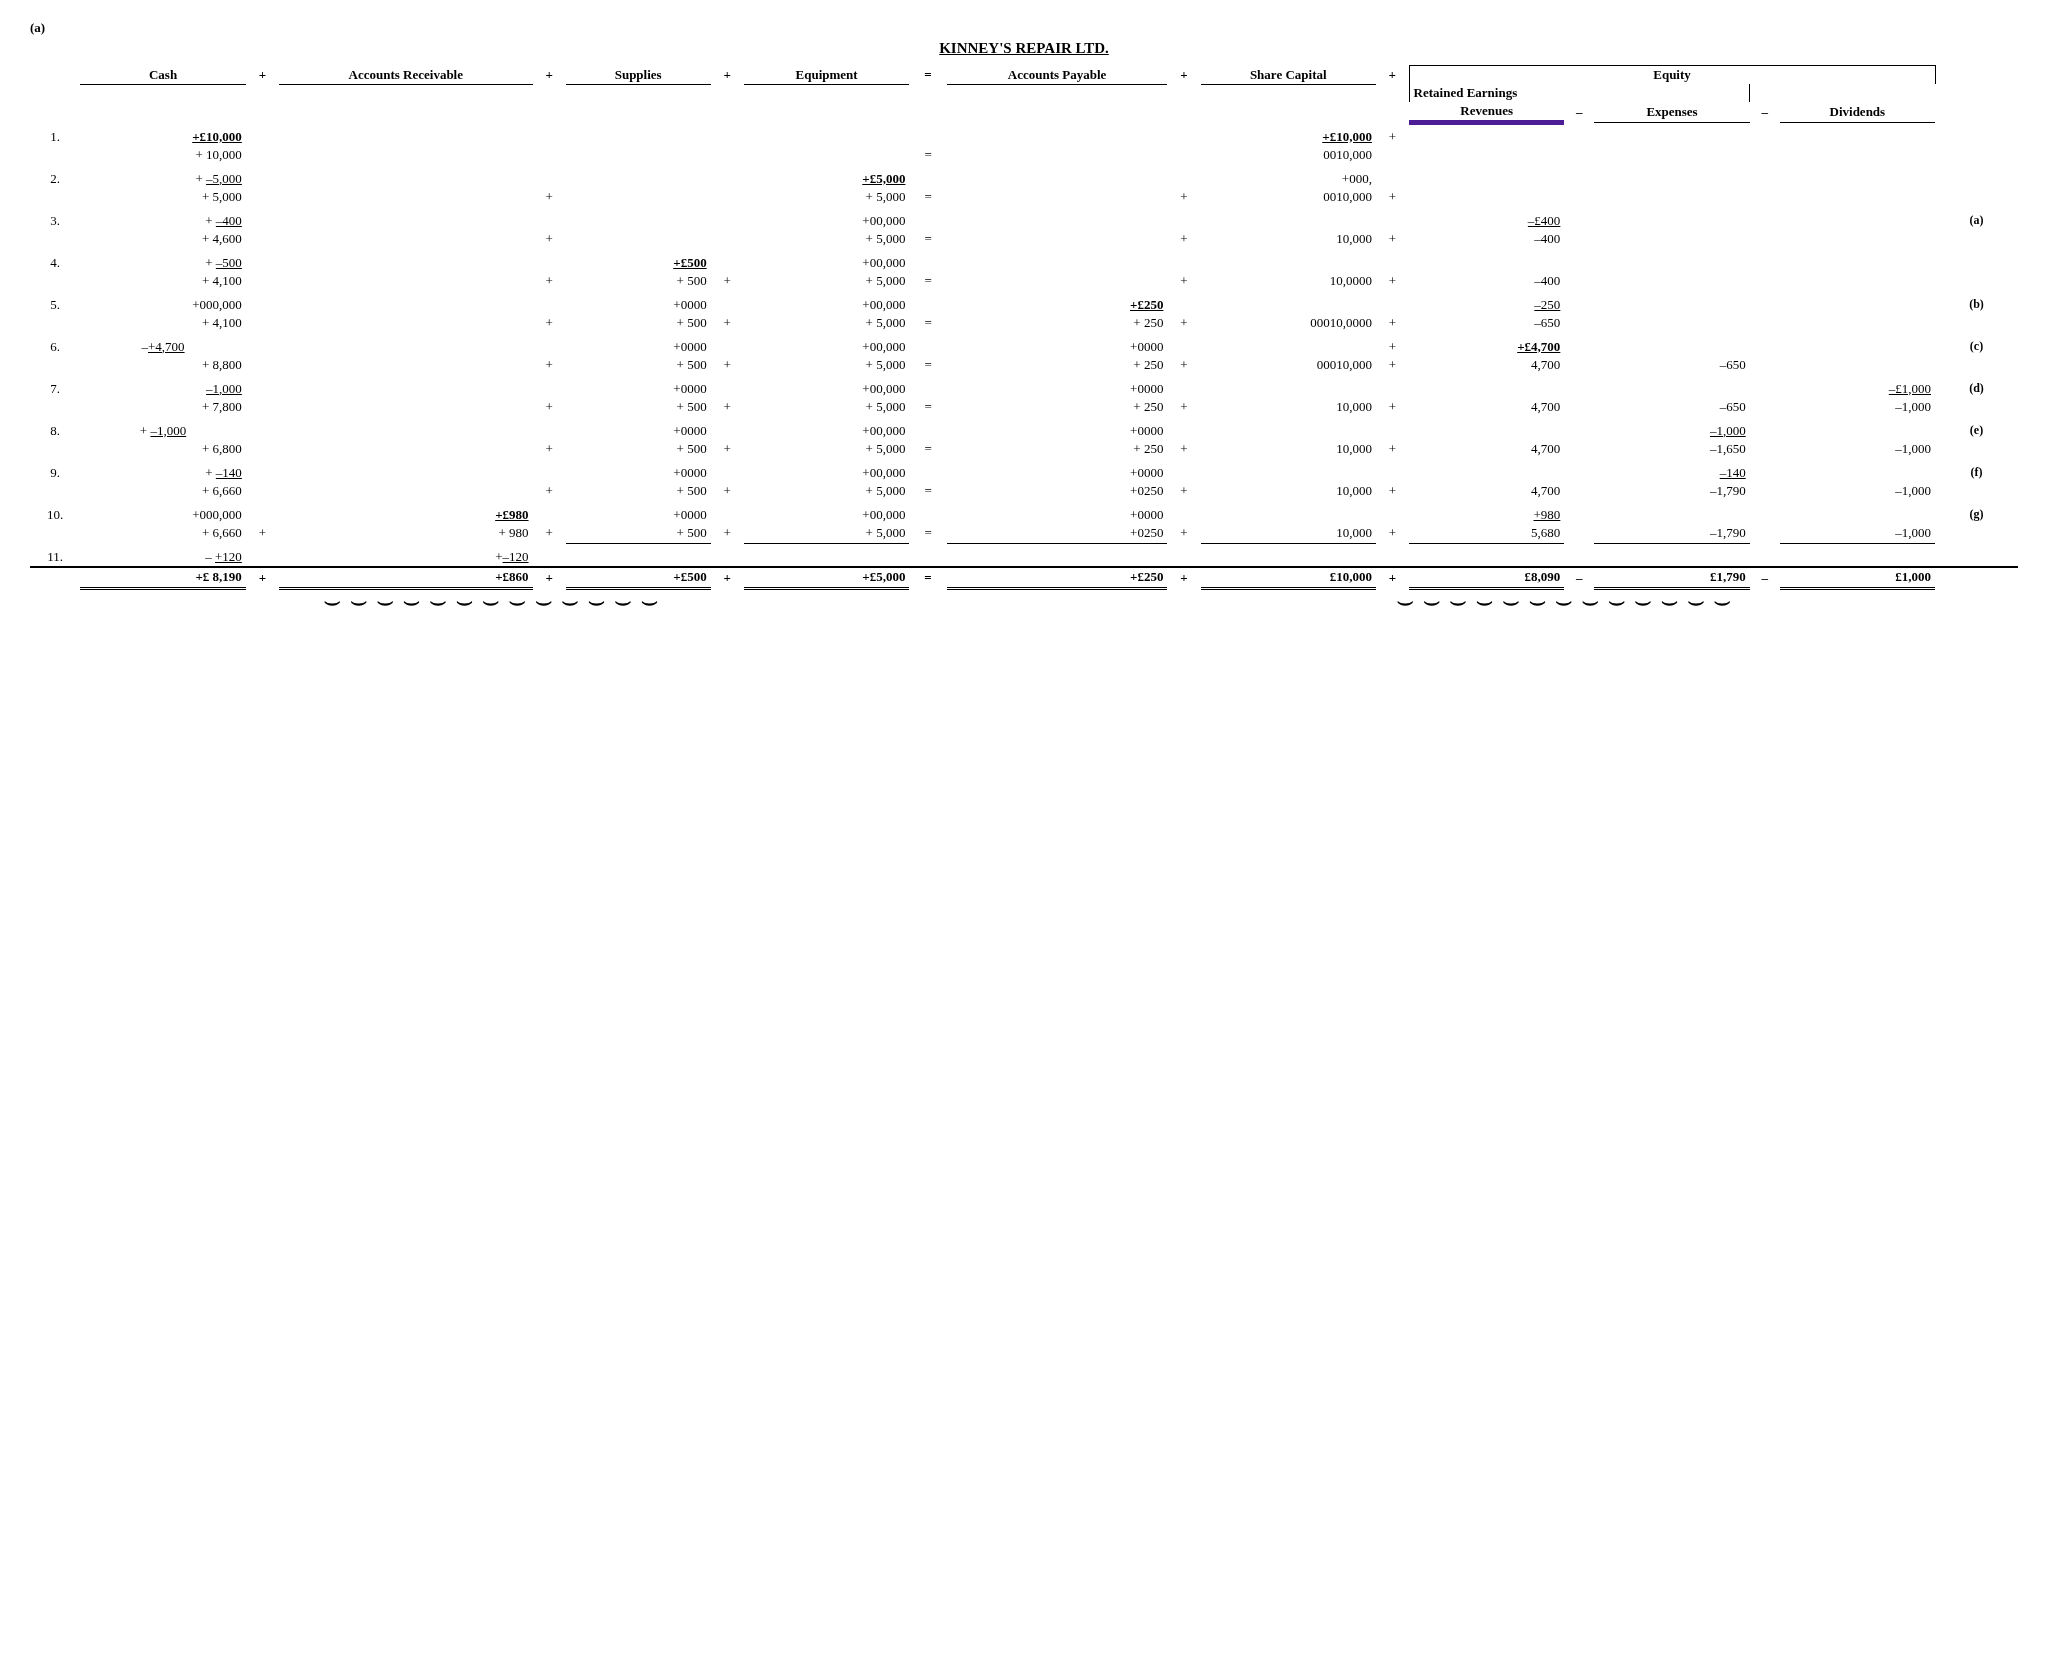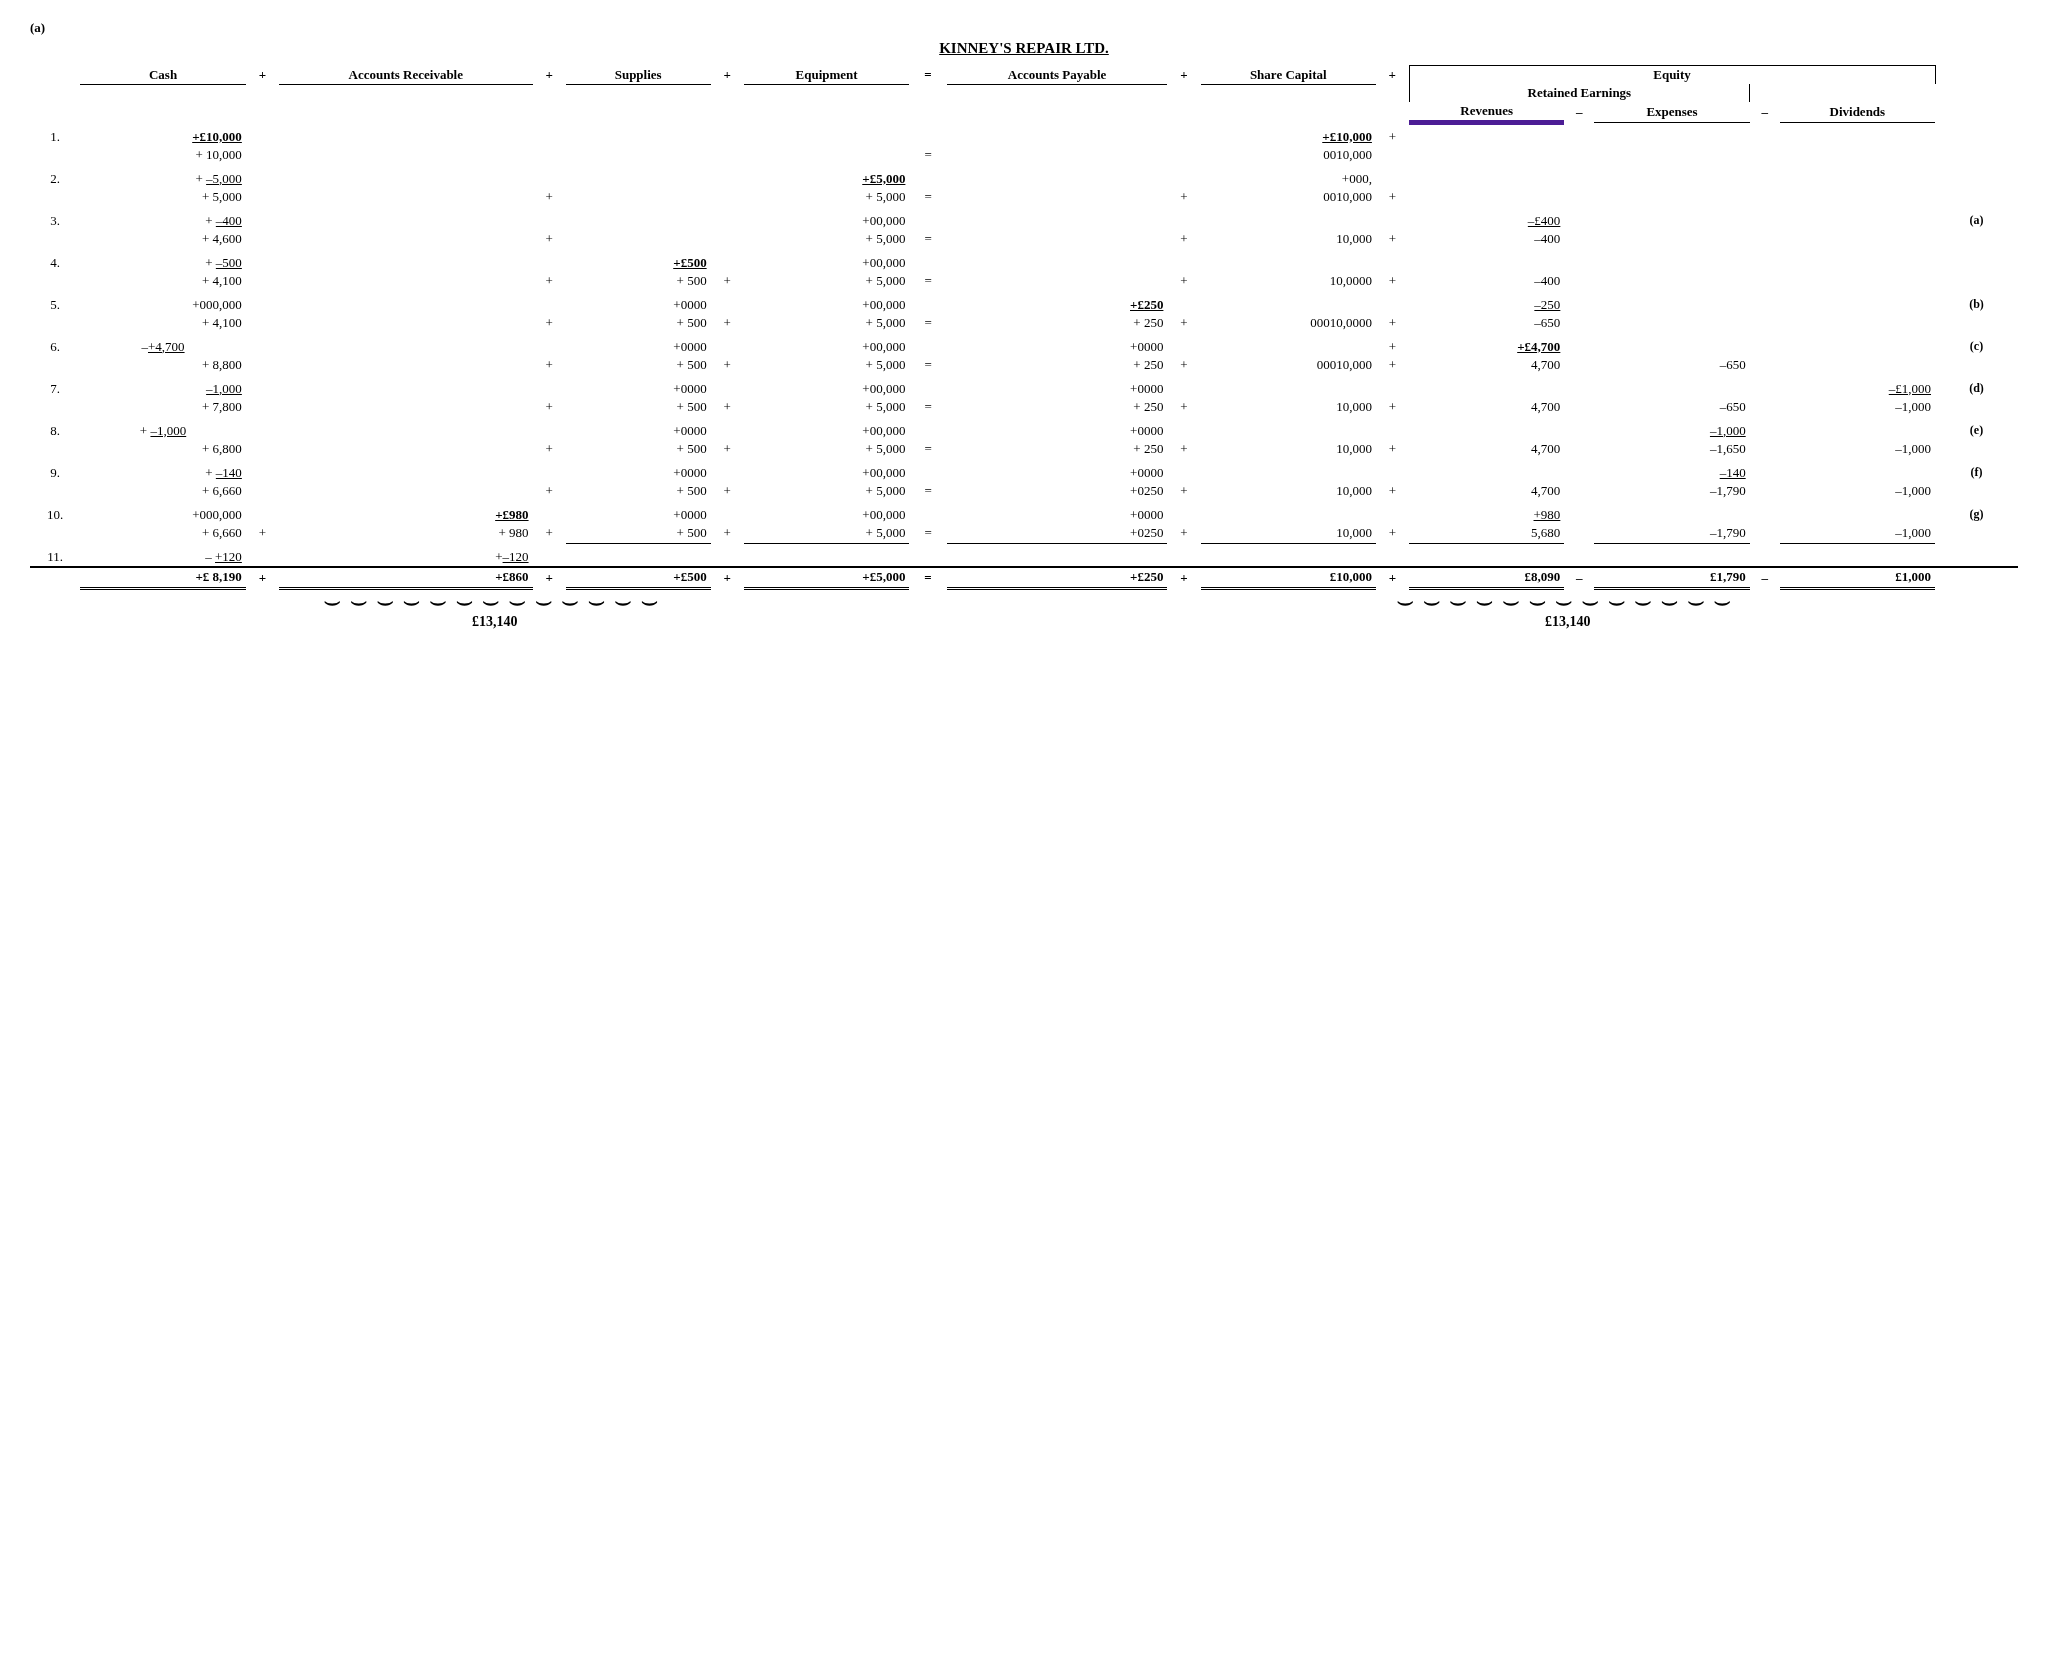--- a/index.html
+++ b/index.html
@@ -92,21 +92,21 @@
       <th></th>
       <th class="col-operator"></th>
       <th></th>
       <th class="col-operator"></th>
       <th></th>
       <th></th>
       <th></th>
       <th class="col-operator"></th>
       <th></th>
       <th class="col-operator"></th>
-      <th colspan="3" style="text-align:center; border:1px solid #000; border-bottom:none; font-weight:bold; border-top:none;">Retained Earnings</th>
+      <th colspan="3" style="text-align:left; border:1px solid #000; border-bottom:none; font-weight:bold; border-top:none;">Retained Earnings</th>
       <th></th>
       <th></th>
     </tr>
     <tr class="header-row-3">
       <th></th>
       <th></th>
       <th class="col-operator"></th>
       <th></th>
       <th class="col-operator"></th>
       <th></th>
@@ -605,23 +605,14 @@
     <tr style="font-size:22px; line-height:0.8;">
       <td></td>
       <td colspan="7" style="text-align:center; font-size:28px; letter-spacing:8px; padding-top:0;">⌣⌣⌣⌣⌣⌣⌣⌣⌣⌣⌣⌣⌣</td>
       <td></td>
       <td></td>
       <td></td>
       <td colspan="7" style="text-align:center; font-size:28px; letter-spacing:8px; padding-top:0;">⌣⌣⌣⌣⌣⌣⌣⌣⌣⌣⌣⌣⌣</td>
       <td></td>
     </tr>
 
-    <tr>
-      <td></td>
-      <td colspan="7" style="text-align:center; font-weight:bold; font-size:14px;">£13,140</td>
-      <td></td>
-      <td></td>
-      <td></td>
-      <td colspan="7" style="text-align:center; font-weight:bold; font-size:14px;">£13,140</td>
-      <td></td>
-    </tr>
   </tbody>
 </table>
 
 </body></html>

